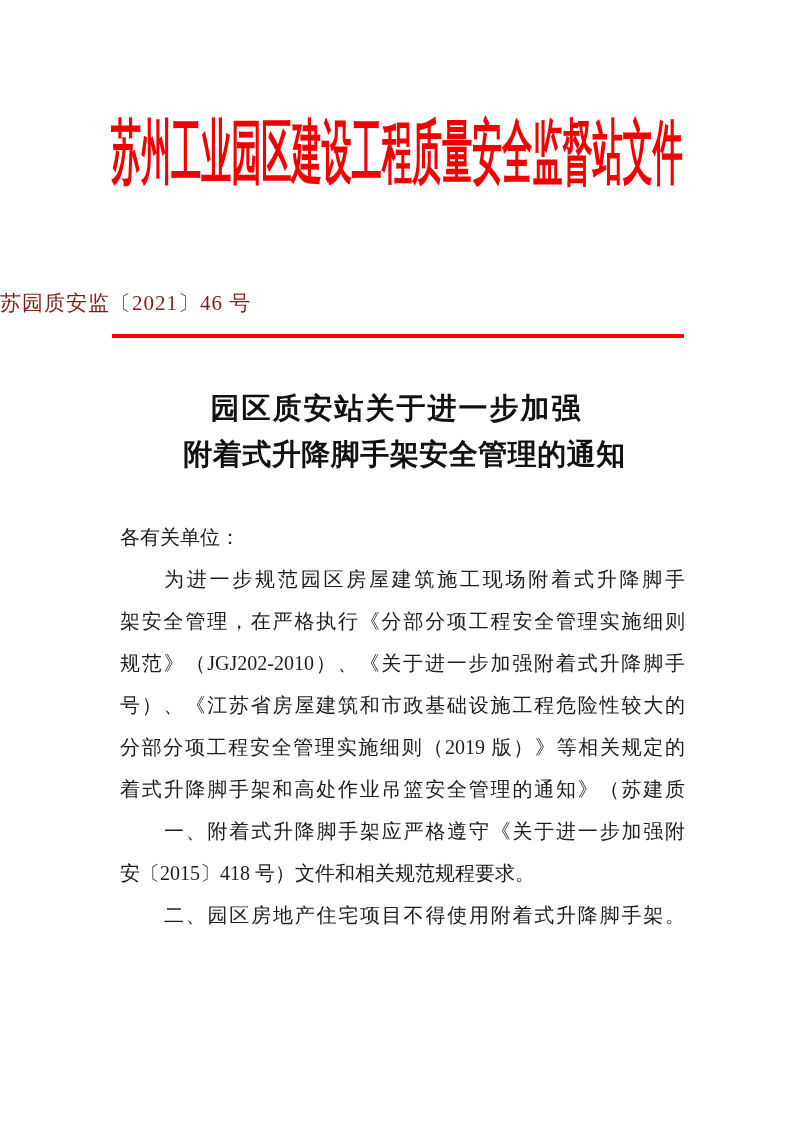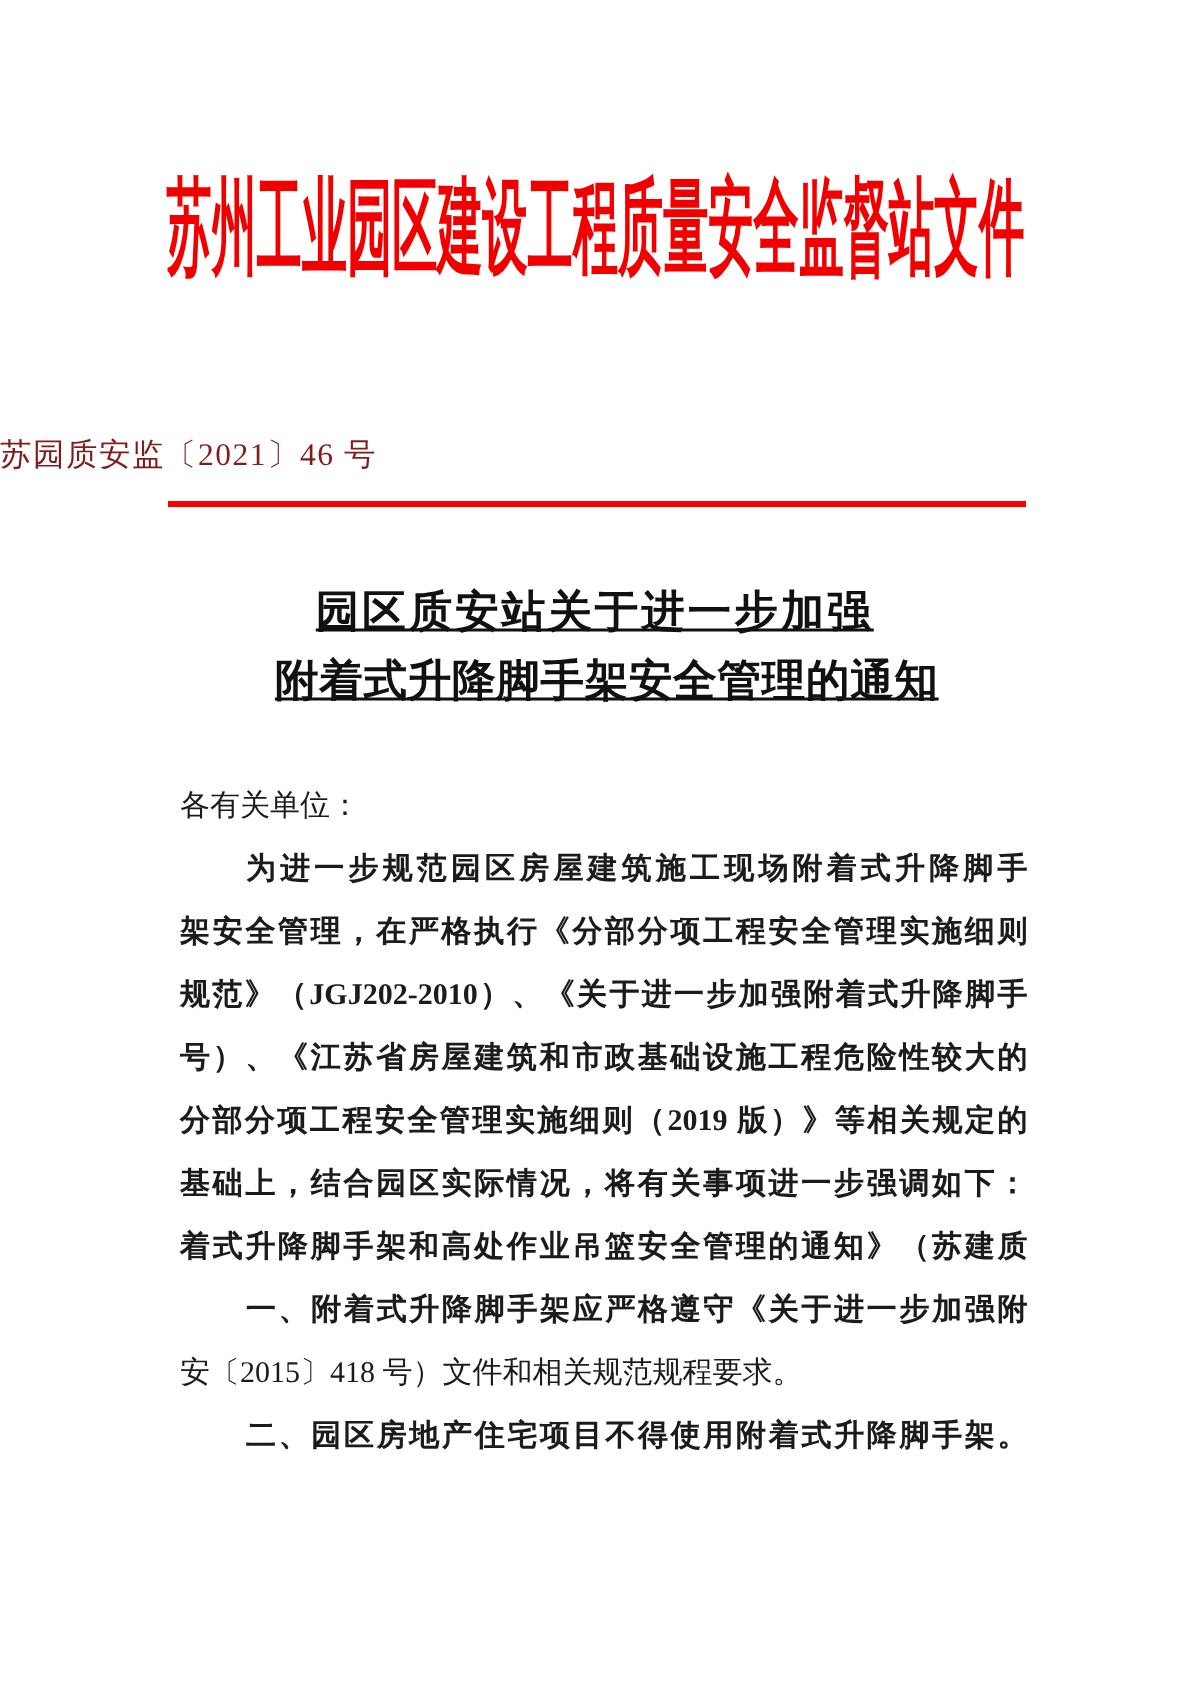--- a/index.html
+++ b/index.html
@@ -47,39 +47,37 @@
   .doc-title {
     position: absolute;
     top: 385px;
     left: 0;
     width: 100%;
     text-align: center;
     font-weight: bold;
     color: #111111;
     font-size: 29px;
     line-height: 46px;
-    text-decoration: underline;
   }
   .doc-title .t1 { letter-spacing: 2px; }
   .doc-title .t2 { letter-spacing: 0.5px; padding-left: 16px; }
   
   .body-text {
     position: absolute;
     top: 516px;
     left: 120px;
     width: 565px;
     font-size: 20px;
     line-height: 42px;
     color: #1b1b1b;
   }
   .line { height: 42px; }
   .jst {
     text-align: justify;
     text-align-last: justify;
-    font-weight: bold;
     -moz-text-align-last: justify;
   }
   .ind { text-indent: 44px; }
 </style>
 </head>
 <body>
 
 <div class="page">
 
   <div class="org-title">苏州工业园区建设工程质量安全监督站文件</div>
@@ -93,20 +91,19 @@
     <div class="t2">附着式升降脚手架安全管理的通知</div>
   </div>
 
   <div class="body-text">
     <div class="line">各有关单位：</div>
     <div class="line jst ind">为进一步规范园区房屋建筑施工现场附着式升降脚手</div>
     <div class="line jst">架安全管理，在严格执行《分部分项工程安全管理实施细则</div>
     <div class="line jst">规范》（JGJ202-2010）、《关于进一步加强附着式升降脚手</div>
     <div class="line jst">号）、《江苏省房屋建筑和市政基础设施工程危险性较大的</div>
     <div class="line jst">分部分项工程安全管理实施细则（2019 版）》等相关规定的</div>
-    <div class="line jst">基础上，结合园区实际情况，将有关事项进一步强调如下：</div>
     <div class="line jst">着式升降脚手架和高处作业吊篮安全管理的通知》（苏建质</div>
     <div class="line jst ind">一、附着式升降脚手架应严格遵守《关于进一步加强附</div>
     <div class="line">安〔2015〕418 号）文件和相关规范规程要求。</div>
     <div class="line jst ind">二、园区房地产住宅项目不得使用附着式升降脚手架。</div>
   </div>
 
 </div>
 
 </body></html>

